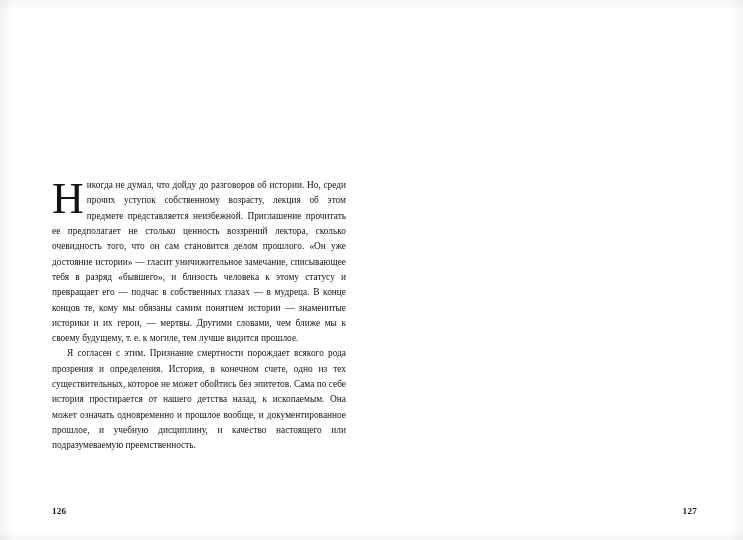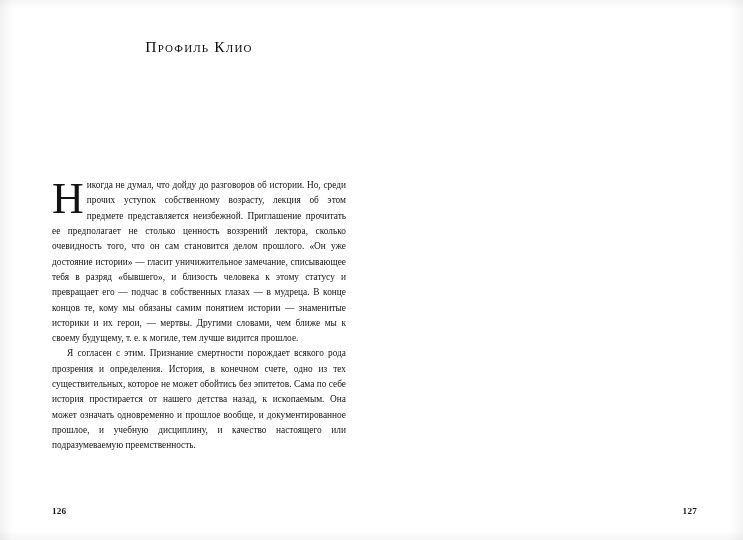--- a/index.html
+++ b/index.html
@@ -122,21 +122,20 @@
   .folio-left  { left: 52px; margin-top: 36px; }
   .folio-right { right: 46px; }
 </style>
 </head>
 <body>
 
 <div class="spread">
 
   <div class="page page-left">
 
-    <h1 class="chapter-title">Профиль Клио</h1>
 
     <div class="text-col col-left">
       <p class="para first"><span class="dropcap">Н</span><span>икогда не думал, что дойду до разговоров об истории. Но, среди прочих уступок собственному возрасту, лекция об этом предмете представляется неизбежной. Приглашение прочитать ее предполагает не столько ценность воззрений лектора, сколько очевидность того, что он сам становится делом прошлого. «Он уже достояние истории» — гласит уничижительное замечание, списывающее тебя в разряд «бывшего», и близость человека к этому статусу и превращает его — подчас в собственных глазах — в мудреца. В конце концов те, кому мы обязаны самим понятием истории — знаменитые историки и их герои, — мертвы. Другими словами, чем ближе мы к своему будущему, т. е. к могиле, тем лучше видится прошлое.</span></p>
 
       <p class="para">Я согласен с этим. Признание смертности порождает всякого рода прозрения и определения. История, в конечном счете, одно из тех существительных, которое не может обойтись без эпитетов. Сама по себе история простирается от нашего детства назад, к ископаемым. Она может означать одновременно и прошлое вообще, и документированное прошлое, и учебную дисциплину, и качество настоящего или подразумеваемую преемственность.</p>
     </div>
 
     <div class="folio folio-left">126</div>
   </div>
 

